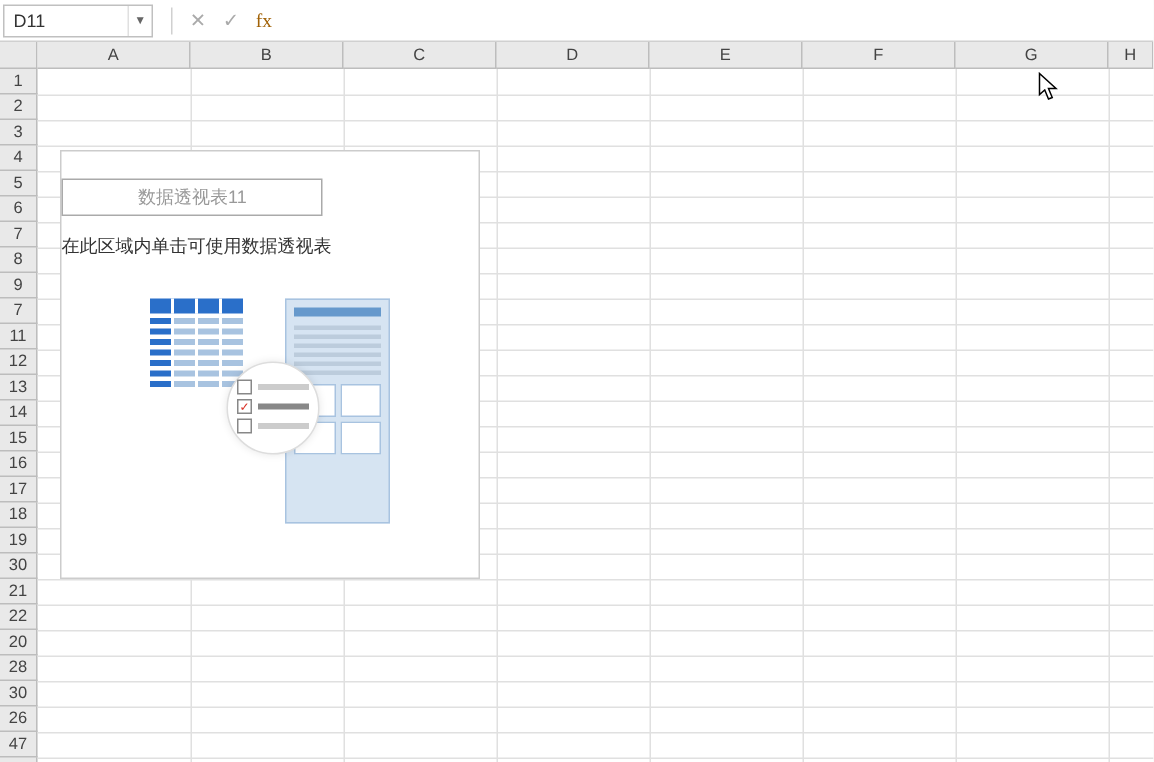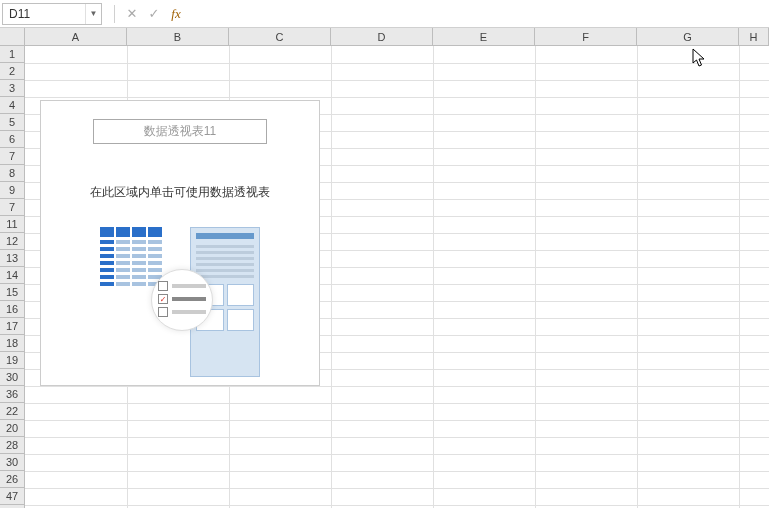--- a/index.html
+++ b/index.html
@@ -52,21 +52,21 @@
   }
   .fb-btn {
     width: 22px;
     height: 22px;
     display: flex;
     align-items: center;
     justify-content: center;
     color: #aaa;
     font-size: 13px;
   }
-  .fb-btn.fx { color: #a16207; font-style: italic; font-family: serif; }
+  .fb-btn.fx { color: #a16207; font-family: serif; }
   .formula-input {
     flex: 1;
     height: 22px;
     border: none;
     outline: none;
     padding: 0 4px;
     background: #fff;
     font-size: 12px;
   }
   .sheet {
@@ -138,36 +138,35 @@
     background: #e0e0e0;
   }
   .pivot-placeholder {
     position: absolute;
     top: 72px;
     left: 40px;
     width: 280px;
     height: 286px;
     background: #fff;
     border: 1px solid #ccc;
-    text-align: center;
+    text-align: left;
     padding-top: 18px;
   }
   .pivot-title {
     display: inline-block;
     border: 1px solid #aaa;
     padding: 3px 50px;
     color: #999;
     font-size: 12px;
     margin-bottom: 12px;
   }
   .pivot-hint {
     color: #333;
     font-size: 12px;
     margin-bottom: 26px;
-    margin-top: 28px;
   }
   .pivot-graphic {
     display: flex;
     justify-content: center;
     gap: 28px;
     position: relative;
   }
   .pg-table {
     width: 62px;
   }
@@ -309,21 +308,21 @@
     <div class="row-h">11</div>
     <div class="row-h">12</div>
     <div class="row-h">13</div>
     <div class="row-h">14</div>
     <div class="row-h">15</div>
     <div class="row-h">16</div>
     <div class="row-h">17</div>
     <div class="row-h">18</div>
     <div class="row-h">19</div>
     <div class="row-h">30</div>
-    <div class="row-h">36</div>
+    <div class="row-h">21</div>
     <div class="row-h">22</div>
     <div class="row-h">20</div>
     <div class="row-h">28</div>
     <div class="row-h">30</div>
     <div class="row-h">26</div>
     <div class="row-h">47</div>
     <div class="row-h">28</div>
   </div>
 
   <div class="cells">

